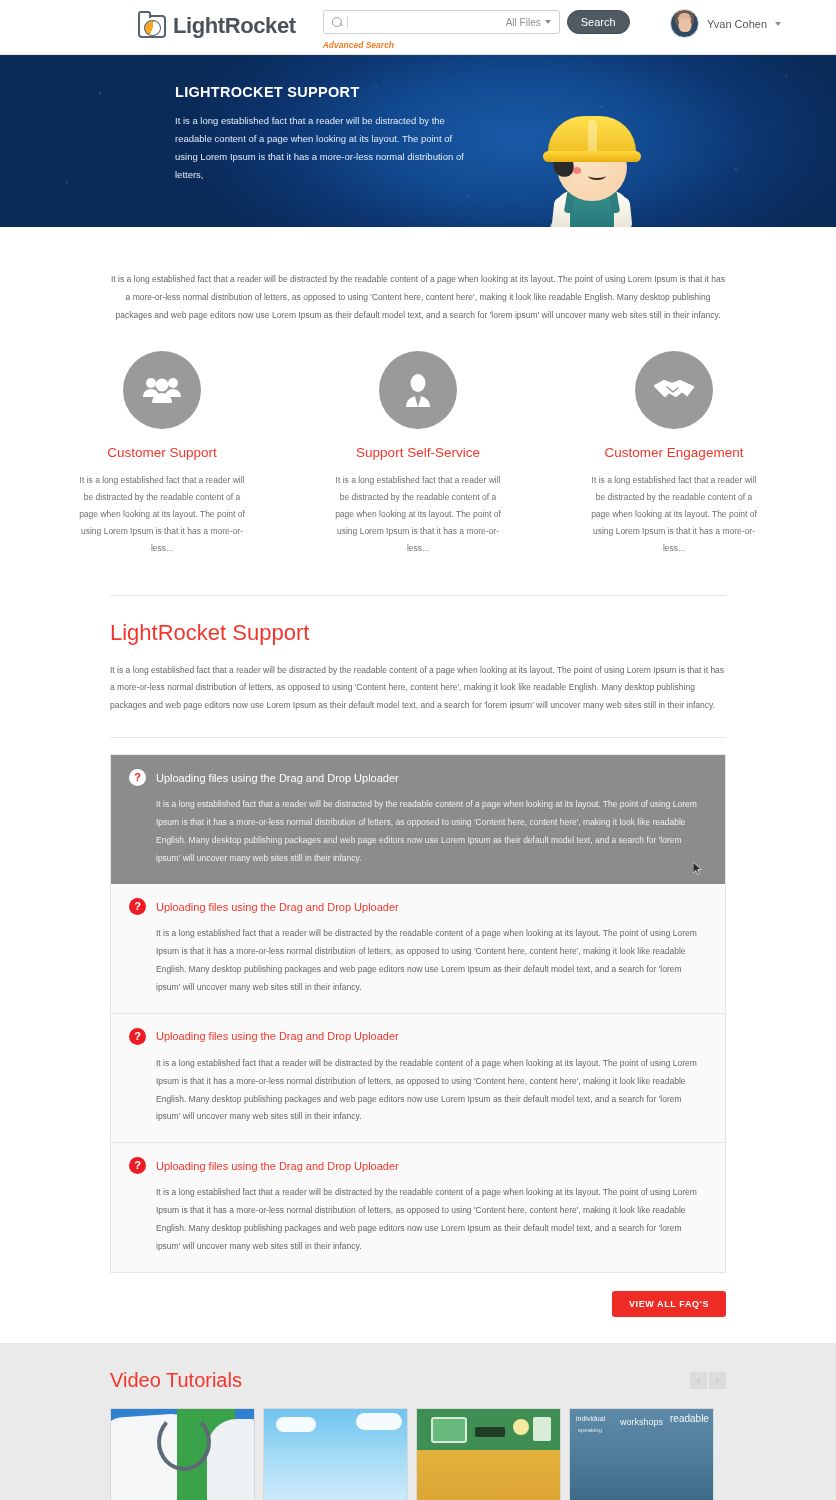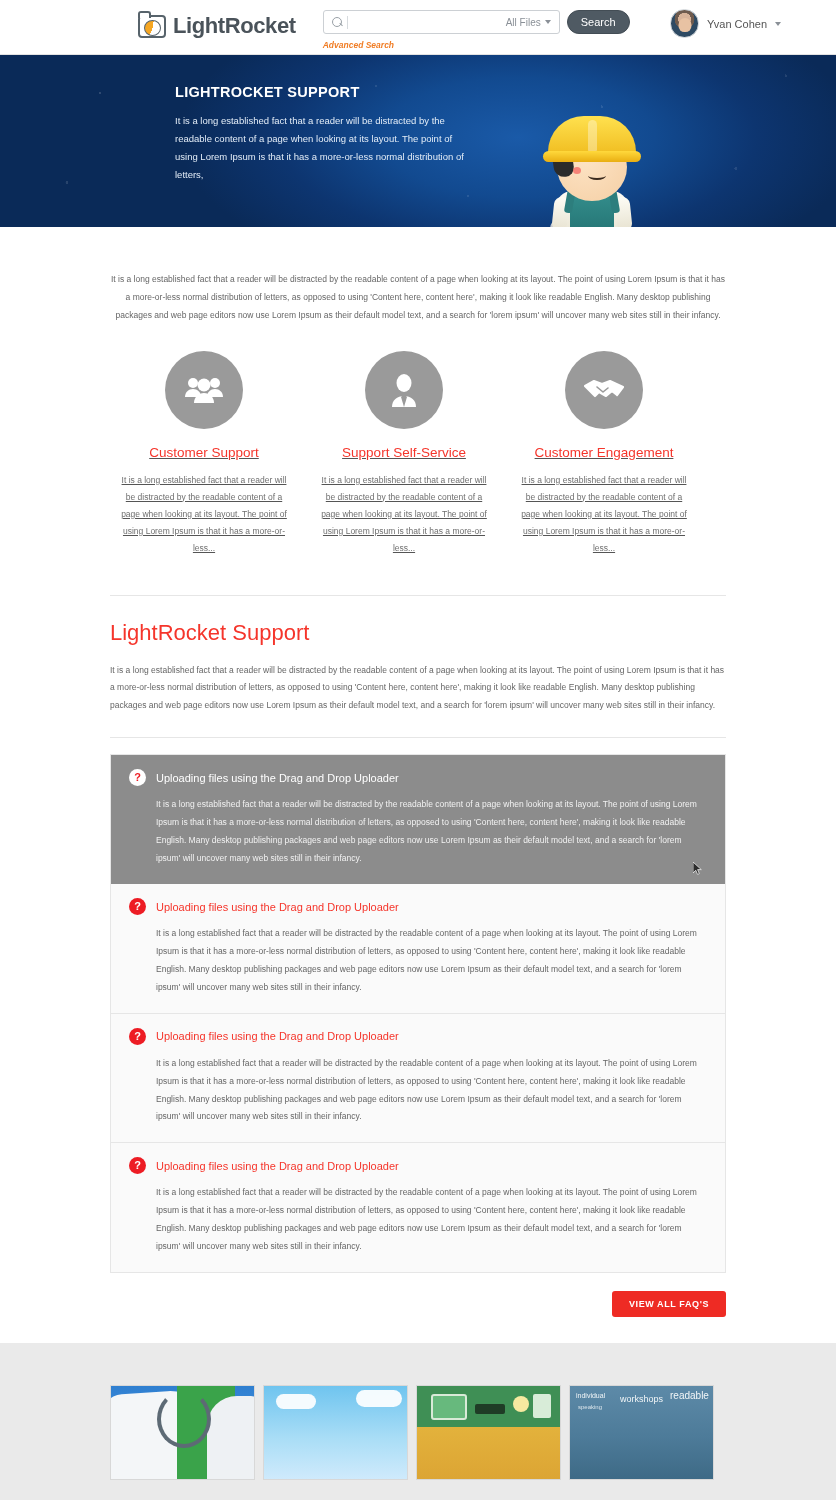--- a/index.html
+++ b/index.html
@@ -167,21 +167,21 @@
   
   .services { padding: 26px 0 0; background: #fff; }
   .sec-title-red {
     text-align: center; color: #f5352b; font-size: 21px; font-weight: normal;
     letter-spacing: .2px;
   }
   .services-intro {
     width: 620px; margin: 18px auto 0; text-align: center;
     font-size: 8.5px; color: #666; line-height: 2.1;
   }
-  .cards { display: flex; justify-content: flex-start; gap: 0; margin-top: 26px; padding: 0 104px; text-decoration: underline;}
+  .cards { display: flex; justify-content: space-between; gap: 0; margin-top: 26px; padding: 0 62px;}
   .card { width: 200px; text-align: center; }
   .card-icon {
     width: 78px; height: 78px; border-radius: 50%;
     background: #9a9a9a; margin: 0 auto;
     display: flex; align-items: center; justify-content: center;
   }
   .card-icon svg { display:block; }
   .card-title {
     margin-top: 16px; color: #f5352b; font-size: 13.5px; font-weight: normal;
   }
@@ -411,20 +411,27 @@
         <div class="faq-a">It is a long established fact that a reader will be distracted by the readable content of a page when looking at its layout. The point of using Lorem Ipsum is that it has a more-or-less normal distribution of letters, as opposed to using 'Content here, content here', making it look like readable English. Many desktop publishing packages and web page editors now use Lorem Ipsum as their default model text, and a search for 'lorem ipsum' will uncover many web sites still in their infancy.</div>
       </div>
     </div>
 
     <div class="faq-actions">
       <button class="btn-red">VIEW ALL FAQ'S</button>
     </div>
   </div>
 
   <div class="videos">
+    <div class="videos-head">
+      <div class="videos-title">Video Tutorials</div>
+      <div class="arrows">
+        <button class="arrow-btn">‹</button>
+        <button class="arrow-btn">›</button>
+      </div>
+    </div>
 
     <div class="thumbs">
       <div class="thumb t1">
         <div class="coat"></div>
           <div class="green"></div>
           <div class="coat2"></div>
         <div class="stet"></div>
 
       </div>
 

